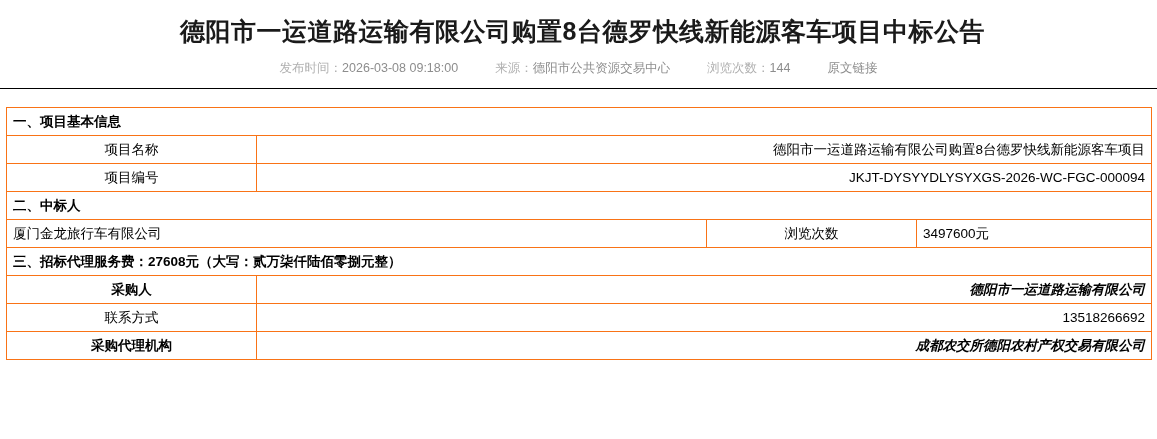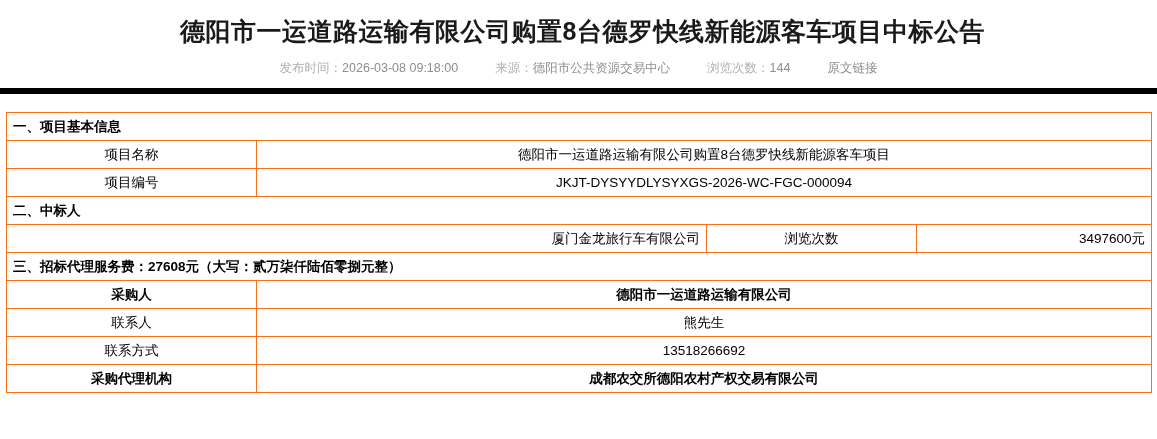--- a/index.html
+++ b/index.html
@@ -25,21 +25,21 @@
     color: #1a1a1a;
     letter-spacing: 0.5px;
     padding: 14px 40px 0 48px;
     line-height: 34px;
   }
   .meta {
     text-align: center;
     font-size: 12.5px;
     color: #9a9a9a;
     padding: 12px 0 11px 0;
-    border-bottom: 6px solid #000000;
+    border-bottom: 1px solid #000000;
   }
   .meta span.label { color: #b0b0b0; }
   .meta span.value { color: #8d8d8d; }
   .meta .gap { display: inline-block; width: 30px; }
   .meta .link { color: #8d8d8d; }
 
   .content {
     padding: 18px 6px 0 6px;
   }
   table.doc {
@@ -62,30 +62,31 @@
     padding-left: 4px;
   }
   .lbl {
     text-align: center;
   }
   .lbl-bold {
     text-align: center;
     font-weight: bold;
   }
   .val {
-    text-align: center;
+    text-align: right;
     padding-left: 8px;
   }
   .val-bold {
-    text-align: center;
+    text-align: right;
     padding-left: 8px;
     font-weight: bold;
+    font-style: italic;
   }
   .center {
-    text-align: right;
+    text-align: left;
   }
   .mono-ish {
     font-family: "Liberation Sans", sans-serif;
     margin-top: 32px;
   }
 </style>
 </head>
 <body>
 
 <div class="page">
@@ -131,24 +132,20 @@
           <td class="center">3497600元</td>
         </tr>
         <tr>
           <td colspan="4" class="sec">三、招标代理服务费：27608元（大写：贰万柒仟陆佰零捌元整）</td>
         </tr>
         <tr>
           <td class="lbl-bold">采购人</td>
           <td colspan="3" class="val-bold">德阳市一运道路运输有限公司</td>
         </tr>
         <tr>
-          <td class="lbl">联系人</td>
-          <td colspan="3" class="val">熊先生</td>
-        </tr>
-        <tr>
           <td class="lbl">联系方式</td>
           <td colspan="3" class="val mono-ish">13518266692</td>
         </tr>
         <tr>
           <td class="lbl-bold">采购代理机构</td>
           <td colspan="3" class="val-bold">成都农交所德阳农村产权交易有限公司</td>
         </tr>
 
       </tbody>
     </table>

